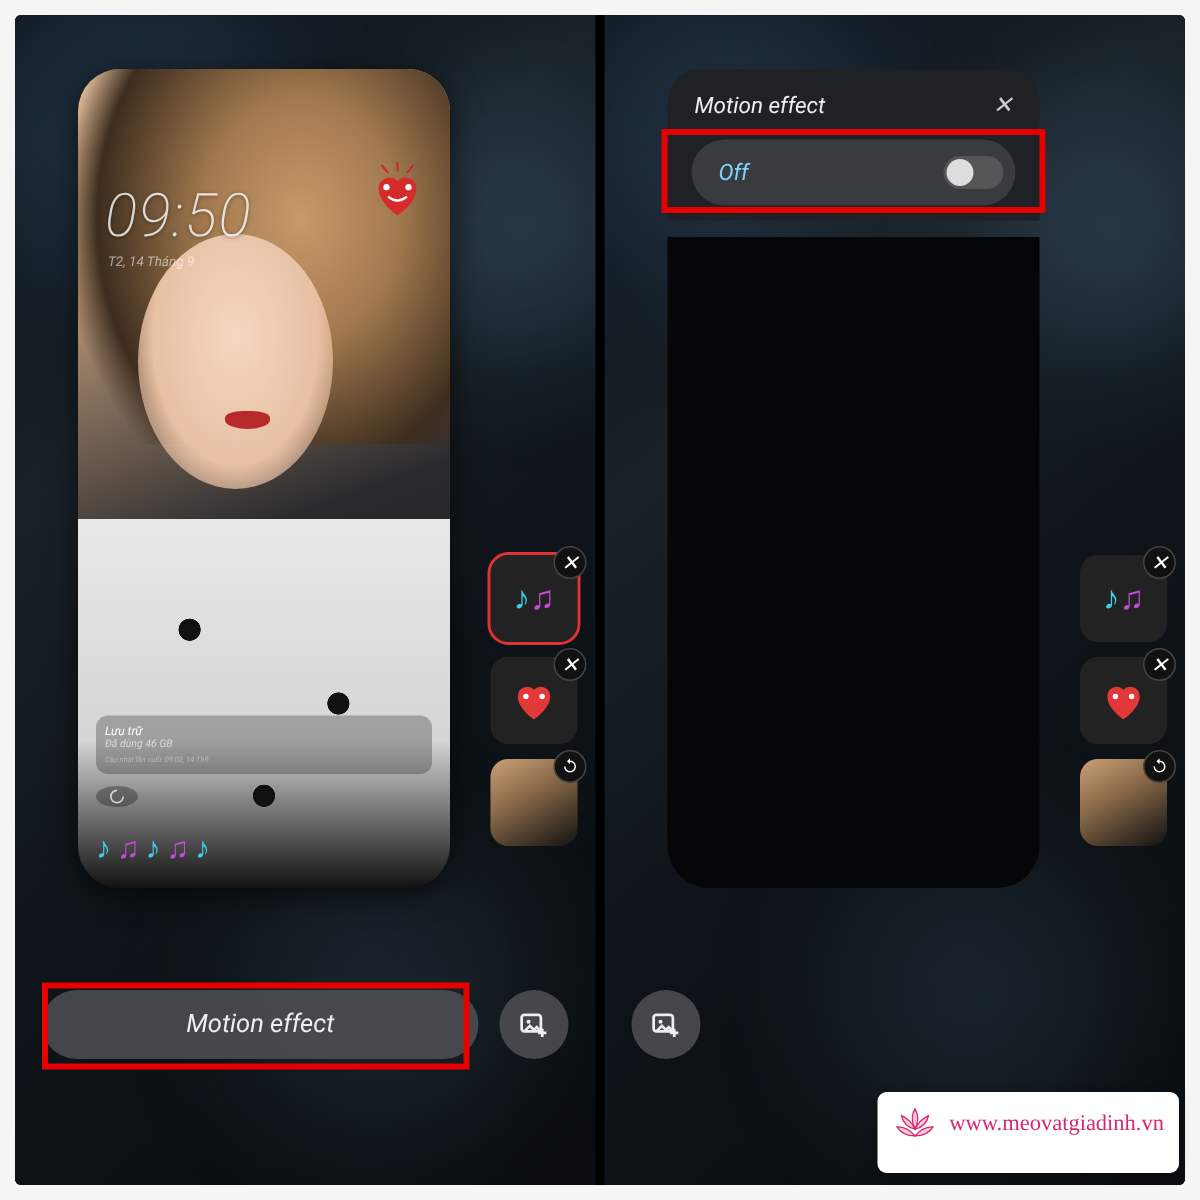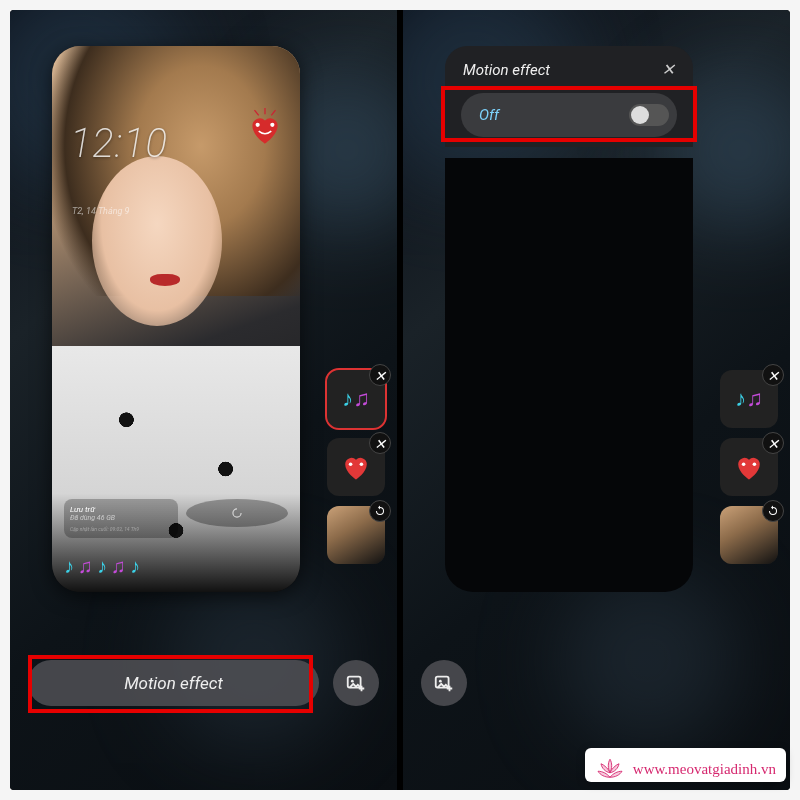--- a/index.html
+++ b/index.html
@@ -76,30 +76,29 @@
     font-weight: 200;
     font-size: 40px;
     letter-spacing: 1px;
     text-shadow: 0 1px 3px rgba(0,0,0,.4);
   }
   .lock-date {
     position: absolute;
     top: 124px; left: 20px;
     color: rgba(255,255,255,.55);
     font-size: 9px;
-    margin-top: 36px;
   }
   .heart-widget {
     position: absolute;
     top: 62px; right: 14px;
     width: 42px; height: 42px;
   }
   .widget-row {
     position:absolute; bottom:54px; left:12px; right:12px;
-    display:flex; gap:8px; color:rgba(255,255,255,.6); font-size:7px;
+    display:flex; gap:8px; color:rgba(255,255,255,.6); font-size:7px;flex-direction:column;
   }
   .widget-block { flex:1; background:rgba(0,0,0,.25); border-radius:8px; padding:6px; }
   .widget-small { width:28px; height:28px; background:rgba(0,0,0,.3); border-radius:50%; padding:0; display:flex; align-items:center; justify-content:center; }
   .music-notes { position:absolute; bottom:14px; left:12px; display:flex; gap:4px; }
   
   
   .sticker-col {
     position: absolute;
     right: 12px;
     top: 360px;
@@ -177,21 +176,21 @@
     position:absolute; left:2px; top:2px; width:18px; height:18px; border-radius:50%; background:#ddd;
   }
   .preview-dark {
     position:absolute; left:42px; top:148px; width:248px; height:434px;
     background:#050608; border-radius:0 0 28px 28px;
   }
 
   
   .watermark {
     position:absolute; right:14px; bottom:18px;
-    background:#fff; border-radius:6px; padding:8px 10px 0;
+    background:#fff; border-radius:6px; padding:8px 10px 20px;
     display:flex; align-items:center; gap:8px;
     box-shadow: 0 2px 8px rgba(0,0,0,.25);
     z-index:20;
   }
   .lotus svg { display:block; }
   .wm-text { color:#d6286f; font-family: Georgia, serif; font-size:15px; }
 
   
   .note { font-size:20px; }
 </style>
@@ -205,21 +204,21 @@
     <div class="blur-splash bs2"></div>
     <div class="blur-splash bs3"></div>
 
     <div class="preview-card">
       <div class="portrait">
         <div class="hair"></div>
         <div class="face"></div>
         <div class="lips"></div>
         <div class="jacket"></div>
       </div>
-      <div class="lock-clock">12:10</div>
+      <div class="lock-clock">09:50</div>
       <div class="lock-date">T2, 14 Tháng 9</div>
       <div class="heart-widget">
         <svg viewBox="0 0 40 40">
             <path d="M20 34s-12-8-12-17a7 7 0 0 1 12-5 7 7 0 0 1 12 5c0 9-12 17-12 17z" fill="#d62b2b"></path>
             <circle cx="13" cy="16" r="2" fill="#fff"></circle>
             <circle cx="27" cy="16" r="2" fill="#fff"></circle>
             <path d="M14 22q6 5 12 0" stroke="#fff" stroke-width="1.4" fill="none"></path>
             <g stroke="#c23" stroke-width="1.2">
               <line x1="20" y1="6" x2="20" y2="0"></line>
               <line x1="14" y1="7" x2="10" y2="2"></line>

